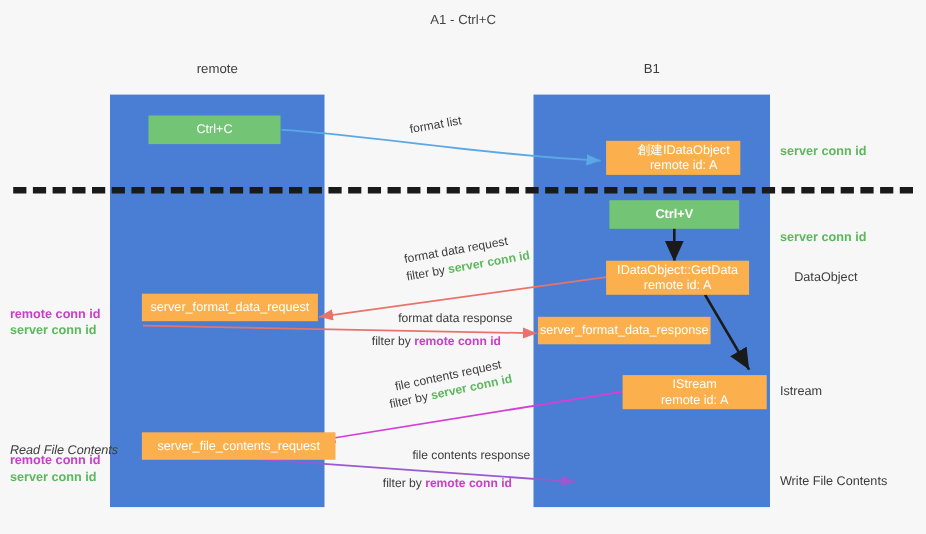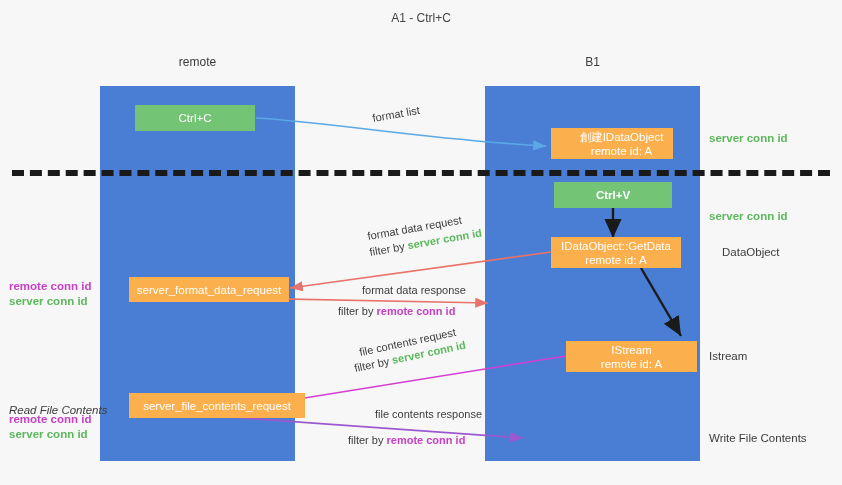--- a/index.html
+++ b/index.html
@@ -122,24 +122,27 @@
 
   <div class="box green" style="left:554px; top:182px; width:118px; height:26px;font-weight:bold;">
     <span>Ctrl+V</span>
   </div>
 
   <div class="box orange" style="left:551px; top:237px; width:130px; height:31px;">
     <span>IDataObject::GetData</span>
     <span>remote id: A</span>
   </div>
 
-  <div class="box orange" style="left:129px; top:277px; width:160px; height:25px;">
+  <div class="box orange" style="left:129px; top:267px; width:160px; height:25px;">
     <span>server_format_data_request</span>
   </div>
 
+  <div class="box orange" style="left:489px; top:288px; width:157px; height:25px;">
+    <span>server_format_data_response</span>
+  </div>
 
   <div class="box orange" style="left:566px; top:341px; width:131px; height:31px;">
     <span>IStream</span>
     <span>remote id: A</span>
   </div>
 
   <div class="box orange" style="left:129px; top:393px; width:176px; height:25px;">
     <span>server_file_contents_request</span>
   </div>
 

